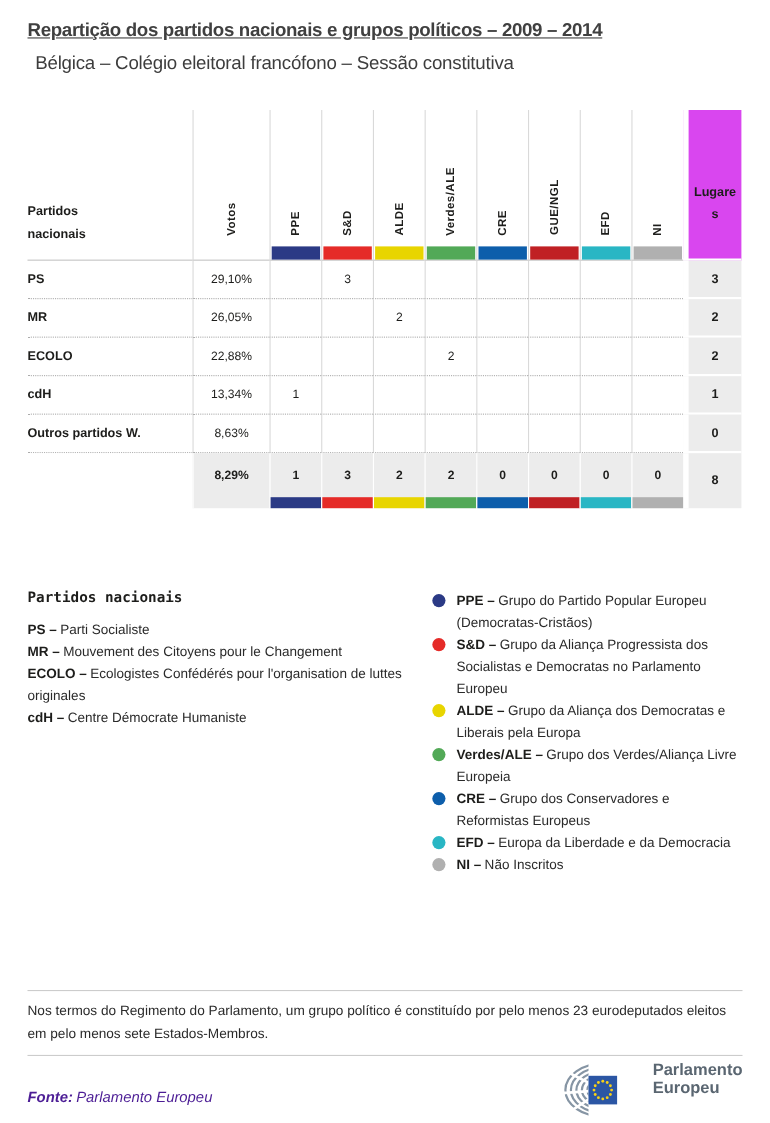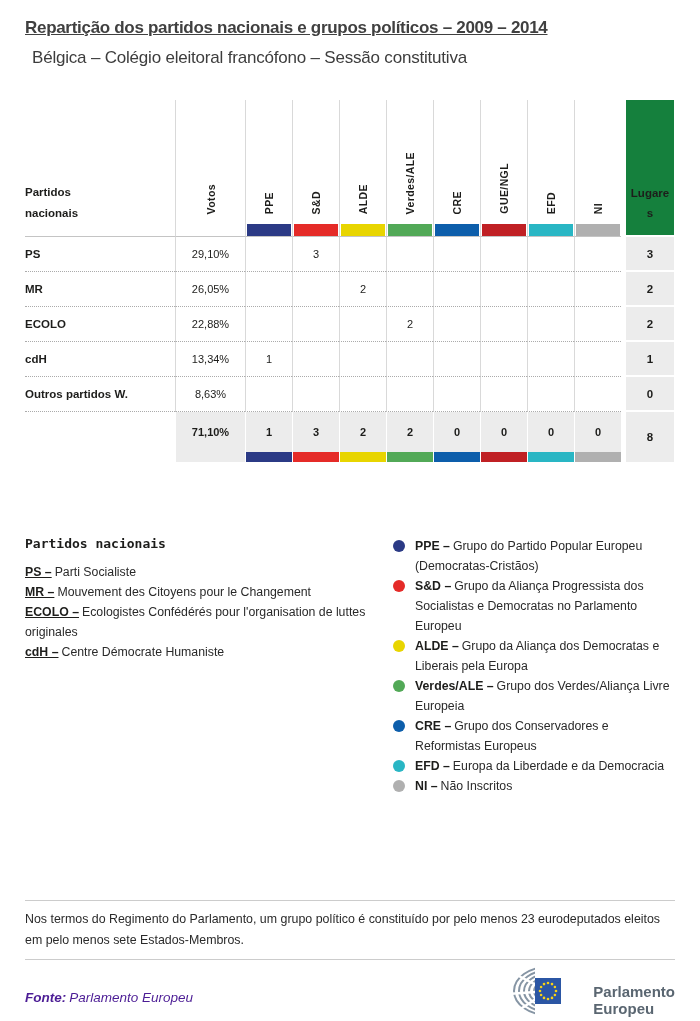--- a/index.html
+++ b/index.html
@@ -24,52 +24,52 @@
   .c-party{justify-content:flex-start;font-weight:700;font-size:11.5px;}
   .c-lug{background:#ececec;border-left:5px solid #fff;border-bottom:2px solid #fff;font-weight:700;font-size:11.5px;}
 
   
   .hc{border-bottom:1px solid #c4c4c4;}
   .h-party{display:flex;align-items:flex-end;justify-content:flex-start;}
   .h-party-label{width:54px;word-break:break-all;font-weight:700;font-size:11.5px;line-height:20.5px;margin-bottom:13px;}
   .h-rot{display:flex;align-items:flex-end;justify-content:center;padding-bottom:22px;position:relative;}
   .vlabel{writing-mode:vertical-rl;transform:rotate(180deg);font-weight:700;font-size:10.5px;letter-spacing:0.4px;white-space:nowrap;}
   .h-bar{position:absolute;left:1px;right:1px;bottom:0;height:12px;}
-  .h-lug{background:#15803d;border-left:5px solid #fff;border-bottom:2px solid #fff;
-         display:flex;flex-direction:column;justify-content:flex-end;padding-bottom:12px;}
+  .h-lug{background:#d946ef;border-left:5px solid #fff;border-bottom:2px solid #fff;
+         display:flex;flex-direction:column;justify-content:flex-end;padding-bottom:30px;}
   .h-lug-label{width:42px;text-align:center;word-break:break-all;font-weight:700;font-size:11.5px;line-height:20px;}
 
   
   .tc{background:#ececec;border-left:1px solid #fff;font-weight:700;padding-bottom:10px;}
   .tc-party{background:#fff;border:none;}
   .tc-seat{position:relative;}
   .t-bar{position:absolute;left:0;right:0;bottom:0;height:10px;}
   .tc-lug{background:#ececec;border-left:5px solid #fff;font-weight:700;font-size:11.5px;padding-bottom:0;}
 
   
   .legend{position:absolute;top:536px;left:25px;width:650px;display:flex;gap:21px;}
   .leg-left{width:345px;flex:0 0 345px;}
   .leg-left h3{margin:0 0 11px 0;font-family:"DejaVu Sans Mono",monospace;font-size:13px;font-weight:700;color:#1d1d1b;}
   .leg-left p{margin:0;font-size:12.3px;line-height:20px;color:#2a2a2a;}
-  .leg-left b{color:#1d1d1b;margin-right:3px;text-decoration:underline;}
+  .leg-left b{color:#1d1d1b;margin-right:3px;}
   .leg-right{flex:1;}
   .leg-right h4{margin:2px 0 10px 0;font-size:12.5px;font-weight:700;color:#1d1d1b;}
   .group-item{position:relative;padding-left:24px;}
   .group-item p{margin:0;font-size:12.3px;line-height:20px;color:#2a2a2a;}
   .group-item b{color:#1d1d1b;margin-right:3px;}
   .dot{position:absolute;left:2px;top:4px;width:12px;height:12px;border-radius:50%;}
 
   
   .footer{position:absolute;top:900px;left:25px;width:650px;border-top:1px solid #cccccc;}
   .footnote{margin:0;padding-top:8px;font-size:12.4px;line-height:21px;color:#2a2a2a;}
   .divider2{border-top:1px solid #cccccc;margin-top:8px;}
   .footer-row{display:flex;justify-content:space-between;align-items:flex-end;margin-top:5px;}
   .fonte{font-size:13.5px;margin:0 0 12px 0;color:#4c1d95;font-style:italic;}
   .fonte b{margin-right:3px;}
-  .logo{display:flex;align-items:flex-end;gap:24px;}
+  .logo{display:flex;align-items:flex-start;gap:24px;}
   .logo-text{font-size:15px;font-weight:700;line-height:16.5px;color:#5a6671;}
 </style>
 </head>
 <body>
 
 <div class="page">
 
   <div class="title-block">
     <h1>Repartição dos partidos nacionais e grupos políticos – 2009 – 2014</h1>
     <h2>Bélgica – Colégio eleitoral francófono – Sessão constitutiva</h2>
@@ -186,21 +186,21 @@
       <div class="cell dotted lined"></div>
       <div class="cell dotted lined"></div>
       <div class="cell dotted lined"></div>
       <div class="cell dotted lined"></div>
       <div class="cell dotted lined"></div>
       <div class="cell c-lug">0</div>
     </div>
 
     <div class="trow">
       <div class="cell tc tc-party"></div>
-      <div class="cell tc">71,10%</div>
+      <div class="cell tc">8,29%</div>
       <div class="cell tc tc-seat">
         <span>1</span>
         <i class="t-bar" style="background-color: rgb(43, 58, 133);"></i>
       </div>
       <div class="cell tc tc-seat">
         <span>3</span>
         <i class="t-bar" style="background-color: rgb(229, 43, 40);"></i>
       </div>
       <div class="cell tc tc-seat">
         <span>2</span>

